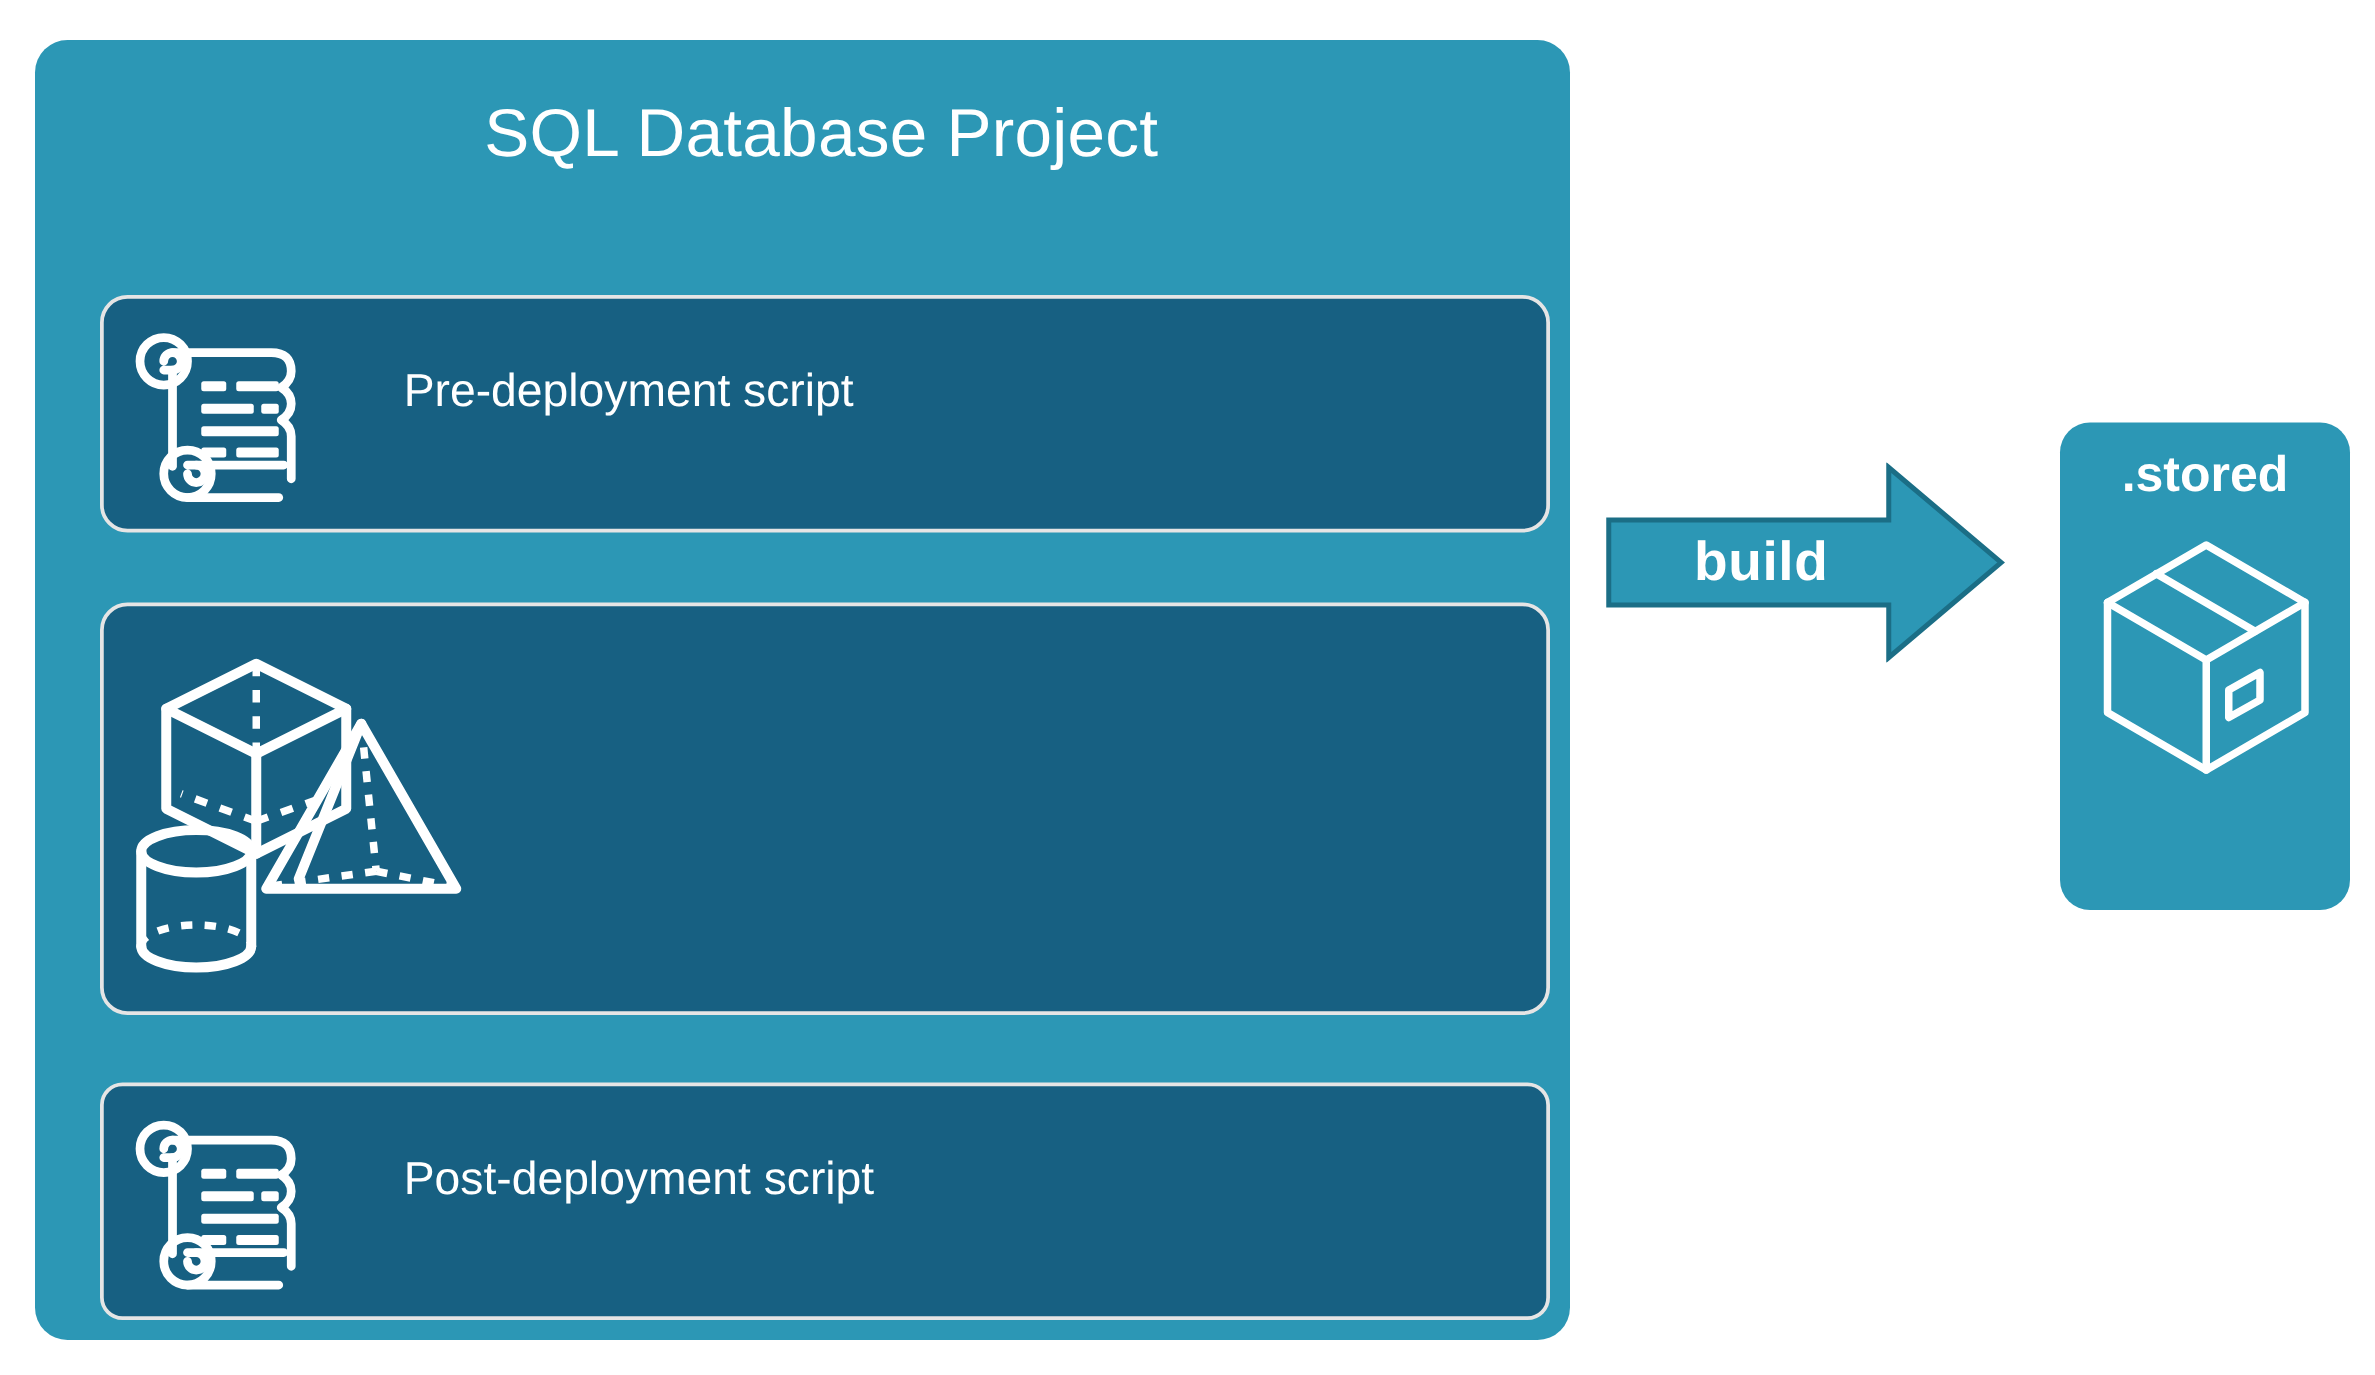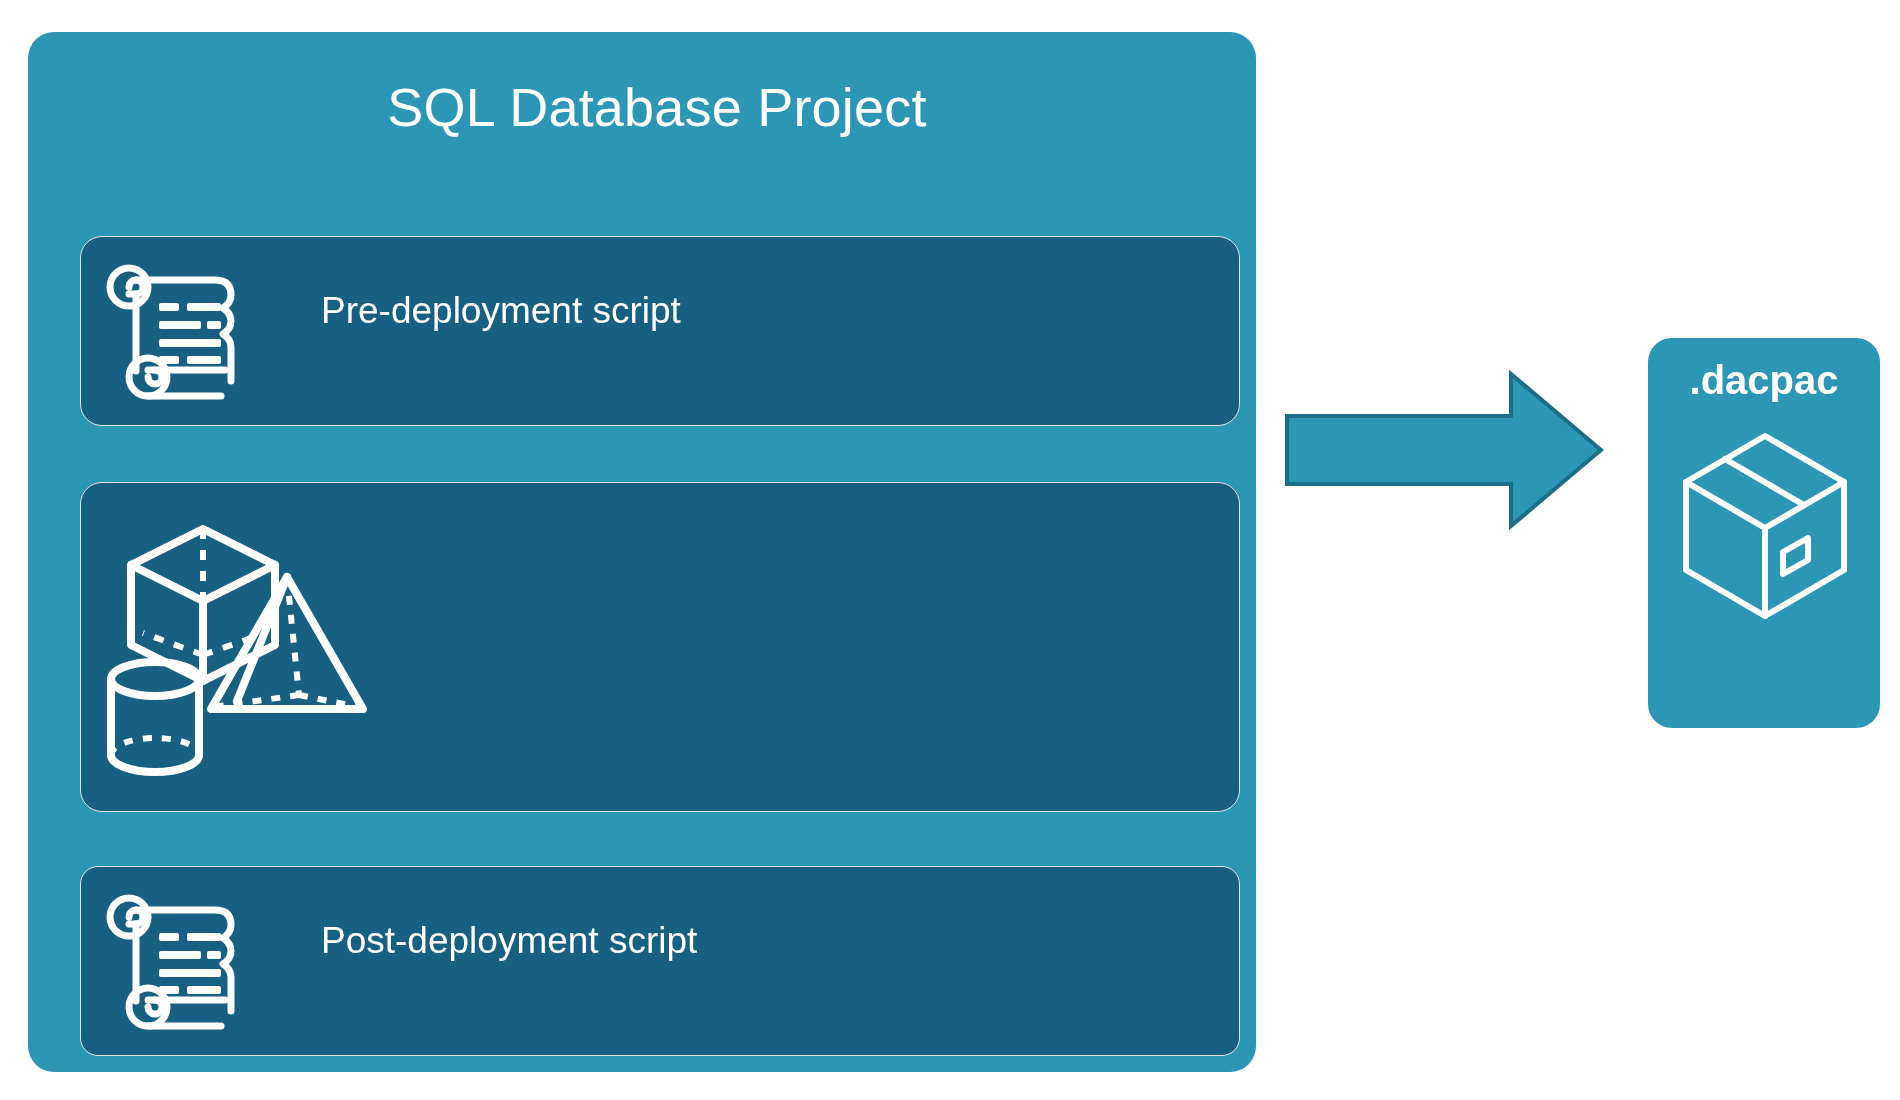--- a/index.html
+++ b/index.html
@@ -34,21 +34,21 @@
     padding-left:30px;
     box-sizing:border-box;
   }
 
   
   .card{
     position:absolute;
     left:52px;
     width:1160px;
     background:#176082;
-    border:1px solid #e5e5e5;
+    border:3px solid #e5e5e5;
     border-radius:22px;
     box-sizing:border-box;
   }
   .card-pre  { top:204px; height:190px; }
   .card-obj  { top:450px; height:330px; }
   .card-post { top:834px; height:190px;border-radius:18px; }
 
   .card-label{
     position:absolute;
     color:#ffffff;
@@ -228,23 +228,24 @@
       <div class="card-label">Post-deployment script</div>
     </div>
 
   </div>
 
   <div class="build-arrow">
     <svg viewBox="0 0 320 160" width="320" height="160" xmlns="http://www.w3.org/2000/svg">
       <path d="M3 46 L227 46 L227 4 L317 80 L227 156 L227 114 L3 114 Z" fill="#2C97B5" stroke="#1B6E86" stroke-width="4" stroke-linejoin="miter"></path>
     </svg>
   </div>
+  <div class="build-label">build</div>
 
   <div class="dacpac-panel">
-    <div class="dacpac-title">.dacpac</div>
+    <div class="dacpac-title">.stored</div>
     <div class="dacpac-icon">
       <svg viewBox="0 0 170 200" width="170" height="200" xmlns="http://www.w3.org/2000/svg">
         <g fill="none" stroke="#ffffff" stroke-width="6" stroke-linejoin="round" stroke-linecap="round">
 
           <path d="M6 56 L85 10 L164 56 L164 144 L85 190 L6 144 Z"></path>
 
           <path d="M6 56 L85 102 L164 56"></path>
           <path d="M85 102 L85 190"></path>
 
           <path d="M45 33 L124 79"></path>

